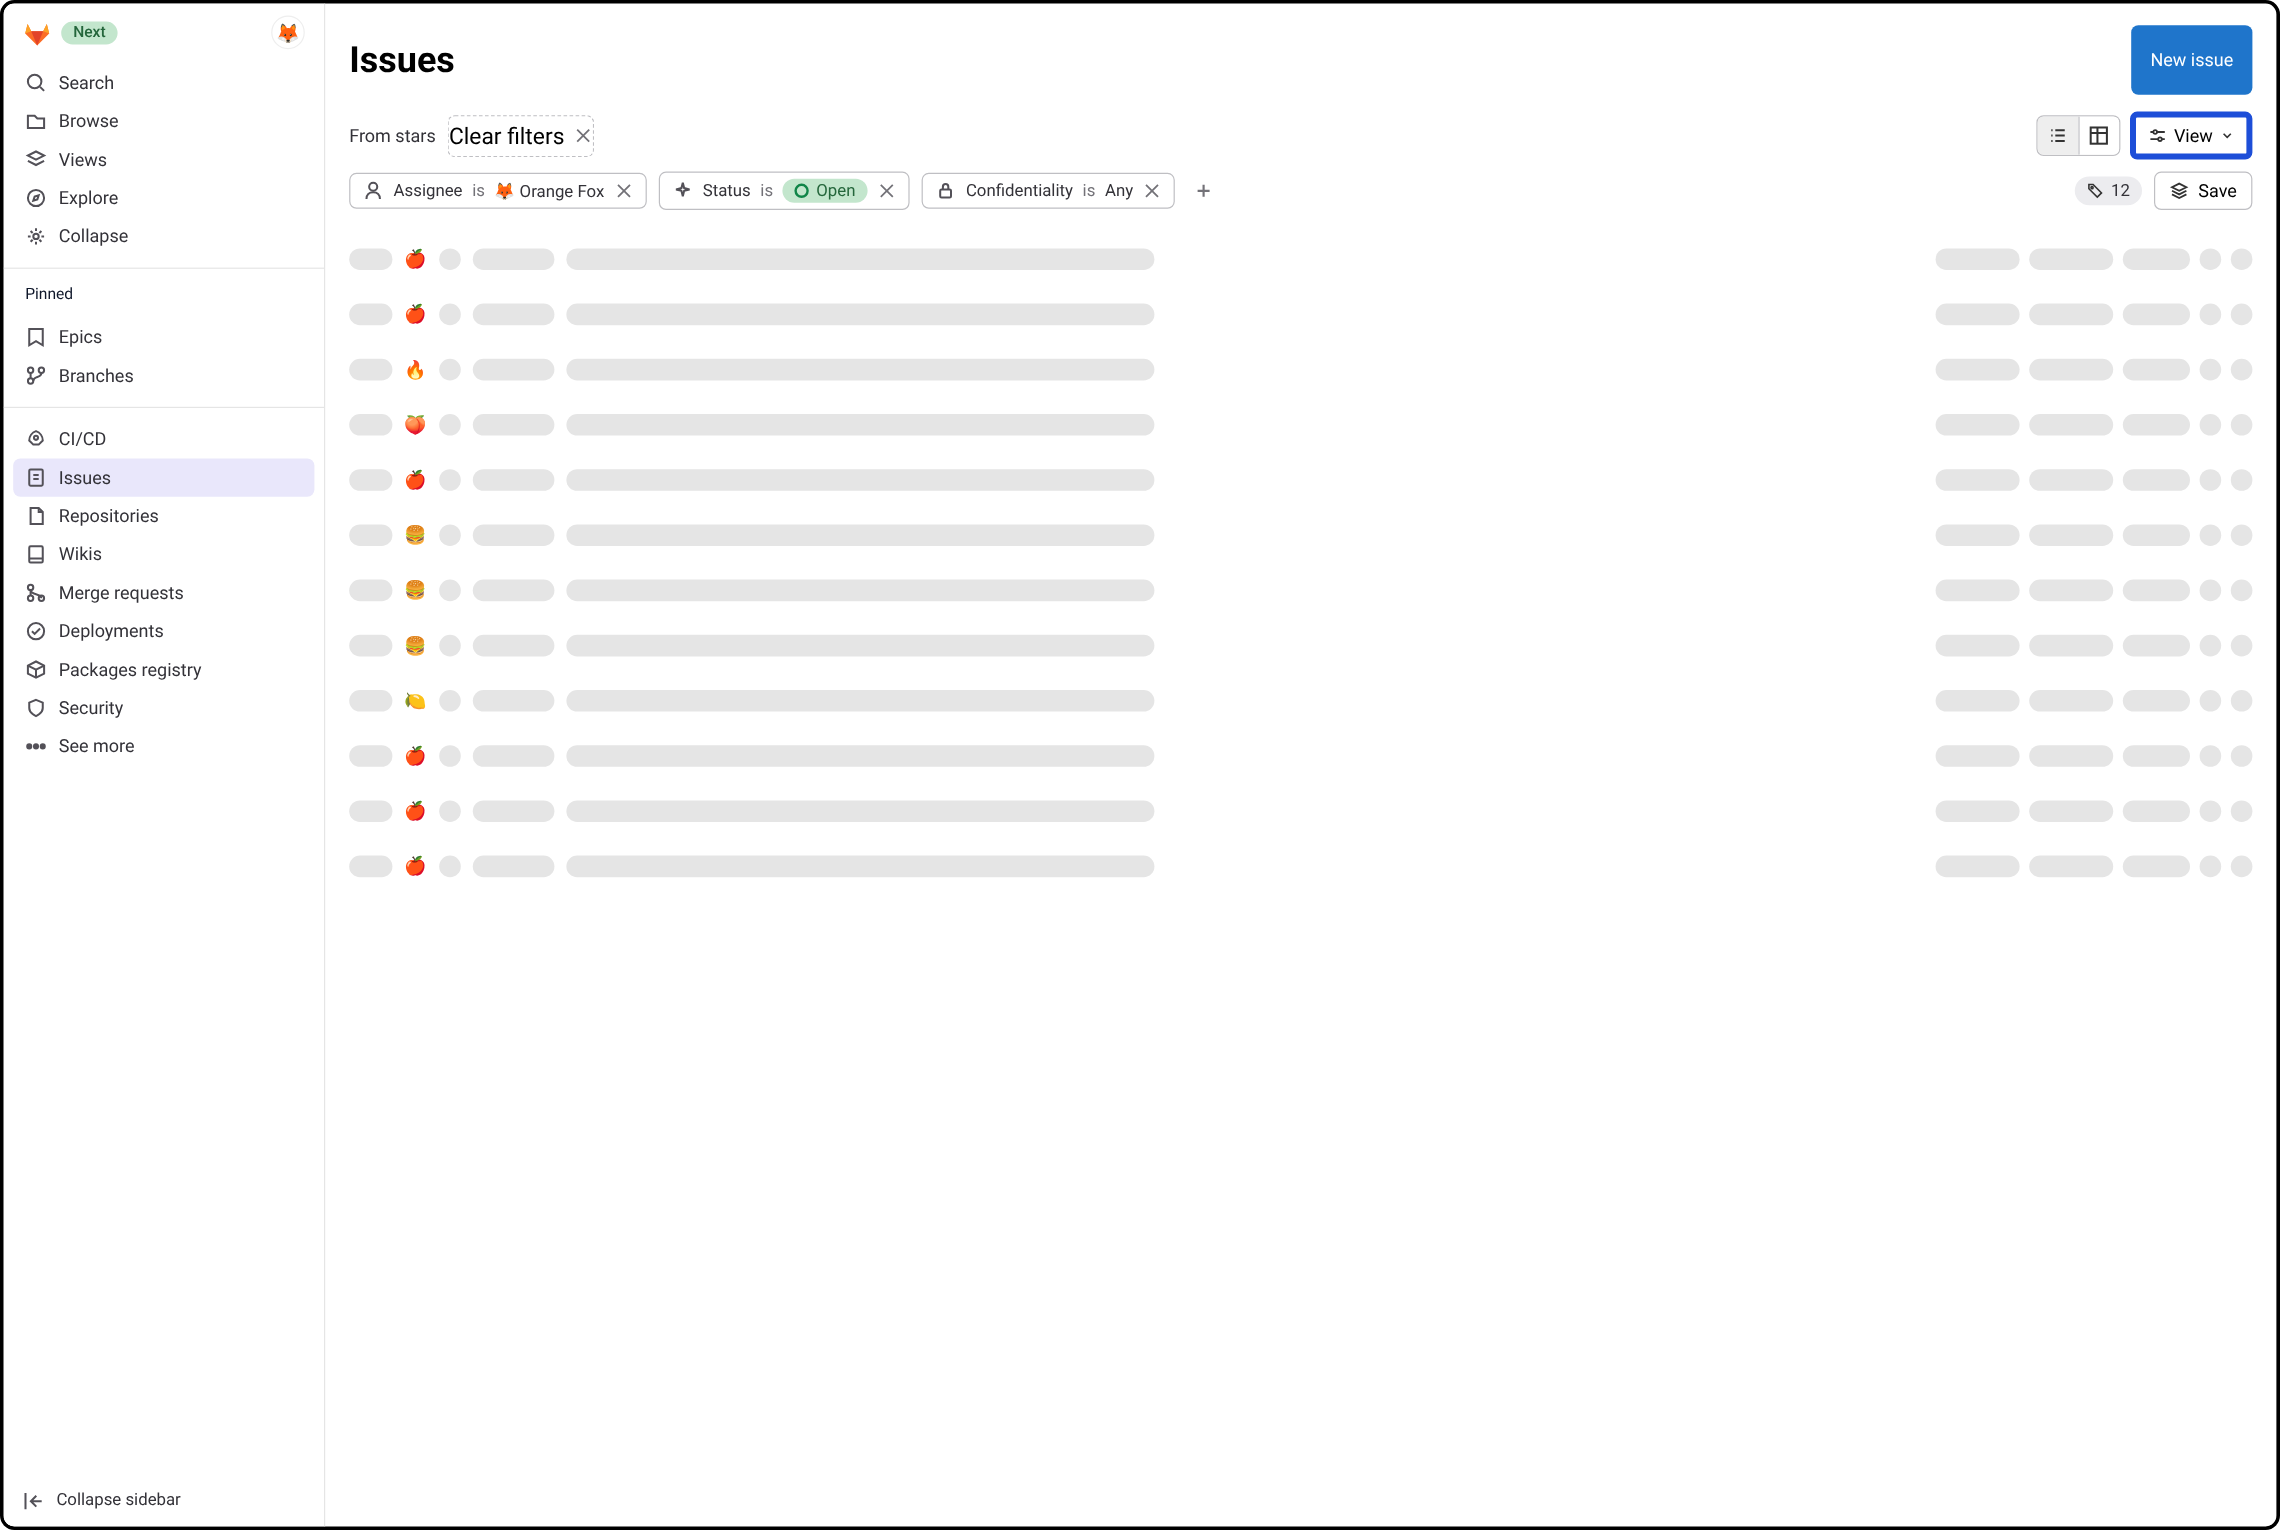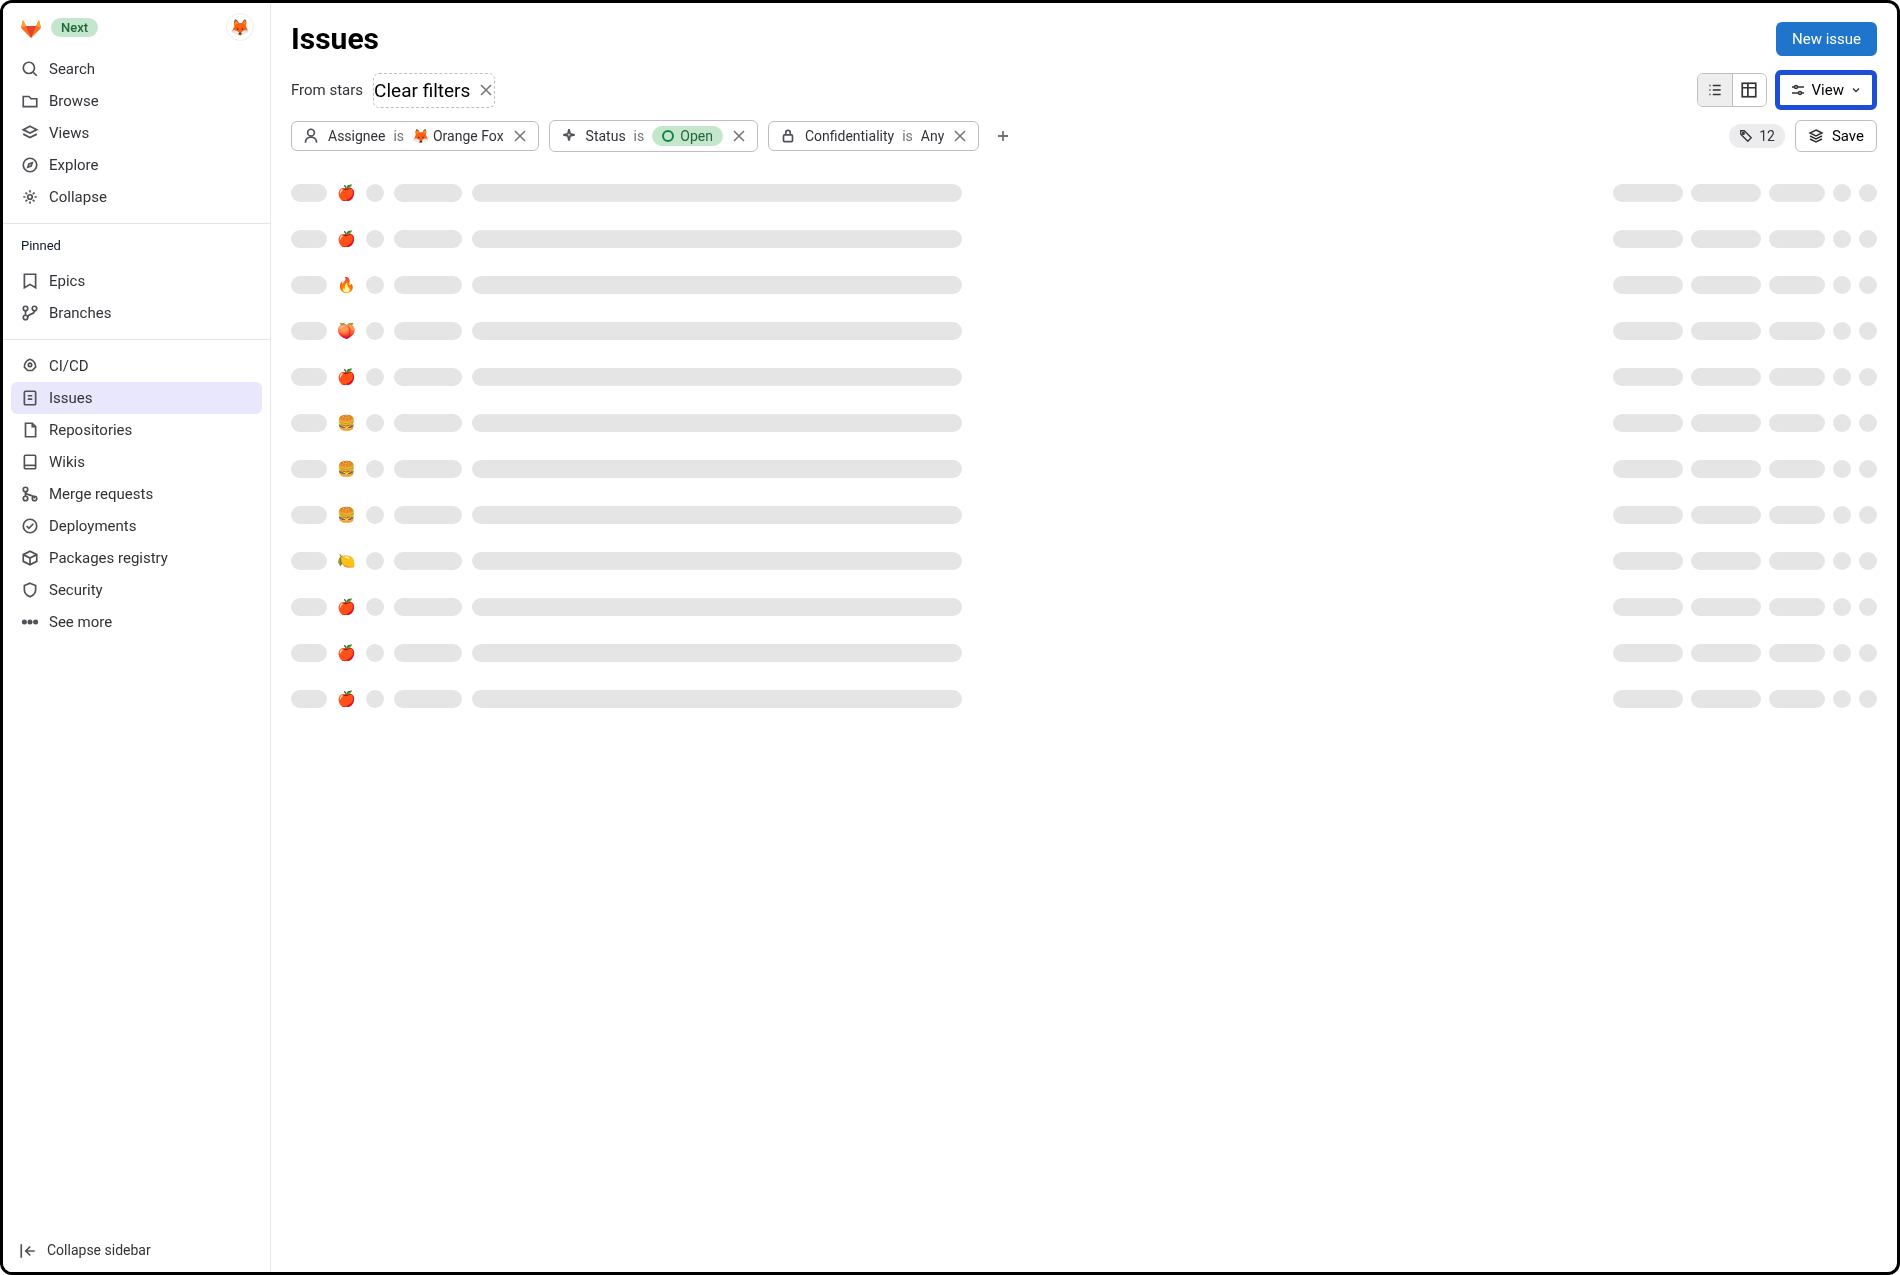--- a/index.html
+++ b/index.html
@@ -14,21 +14,21 @@
 .nav-item{display:flex;gap:10px;padding:7px 10px;border-radius:6px;cursor:pointer;color:#333238}
 .nav-item.active{background:#e9e7fb}
 .nav-icon{width:18px;height:18px;flex-shrink:0;color:#535158}
 .nav-label{font-size:15px}
 .section-hdr{color:#0f172a;font-size:13px;padding:10px 18px 6px}
 .divider{height:1px;background:#e5e5e5;margin:4px 0}
 .sb-footer{margin-top:auto;padding:12px 16px;display:flex;align-items:flex-start;gap:10px;cursor:pointer}
 .main{flex:1;padding:18px 20px;overflow:auto}
 .hdr-row{display:flex;align-items:center;justify-content:space-between;margin-bottom:14px}
 .page-title{font-size:30px;font-weight:700;color:#000}
-.btn-primary{background:#1f75cb;color:#fff;border:none;padding:8px 16px;border-radius:6px;font-size:15px;cursor:pointer}
+.btn-primary{background:#1f75cb;color:#fff;border:none;padding:20px 16px;border-radius:6px;font-size:15px;cursor:pointer}
 .toolbar-row{display:flex;align-items:center;justify-content:space-between;margin-bottom:10px}
 .tb-left{display:flex;align-items:center;gap:10px}
 .from-text{font-size:15px;color:#333238}
 .clear-btn{border:1px dashed #bfbfc3;border-radius:6px;padding:5px 0;display:flex;align-items:center;gap:8px;cursor:pointer;font-size:19px;background:#fff}
 .tb-right{display:flex;align-items:center;gap:8px}
 .seg{display:flex;border:1px solid #bfbfc3;border-radius:6px;overflow:hidden}
 .seg-btn{width:34px;height:32px;display:flex;align-items:center;justify-content:center;cursor:pointer;background:#fff}
 .seg-btn.active{background:#eee}
 .seg-btn+.seg-btn{border-left:1px solid #bfbfc3}
 .view-btn{border:5px solid #1d4ed8;border-radius:6px;padding:6px 10px;display:flex;align-items:center;gap:6px;cursor:pointer;background:#fff;font-size:15px}

